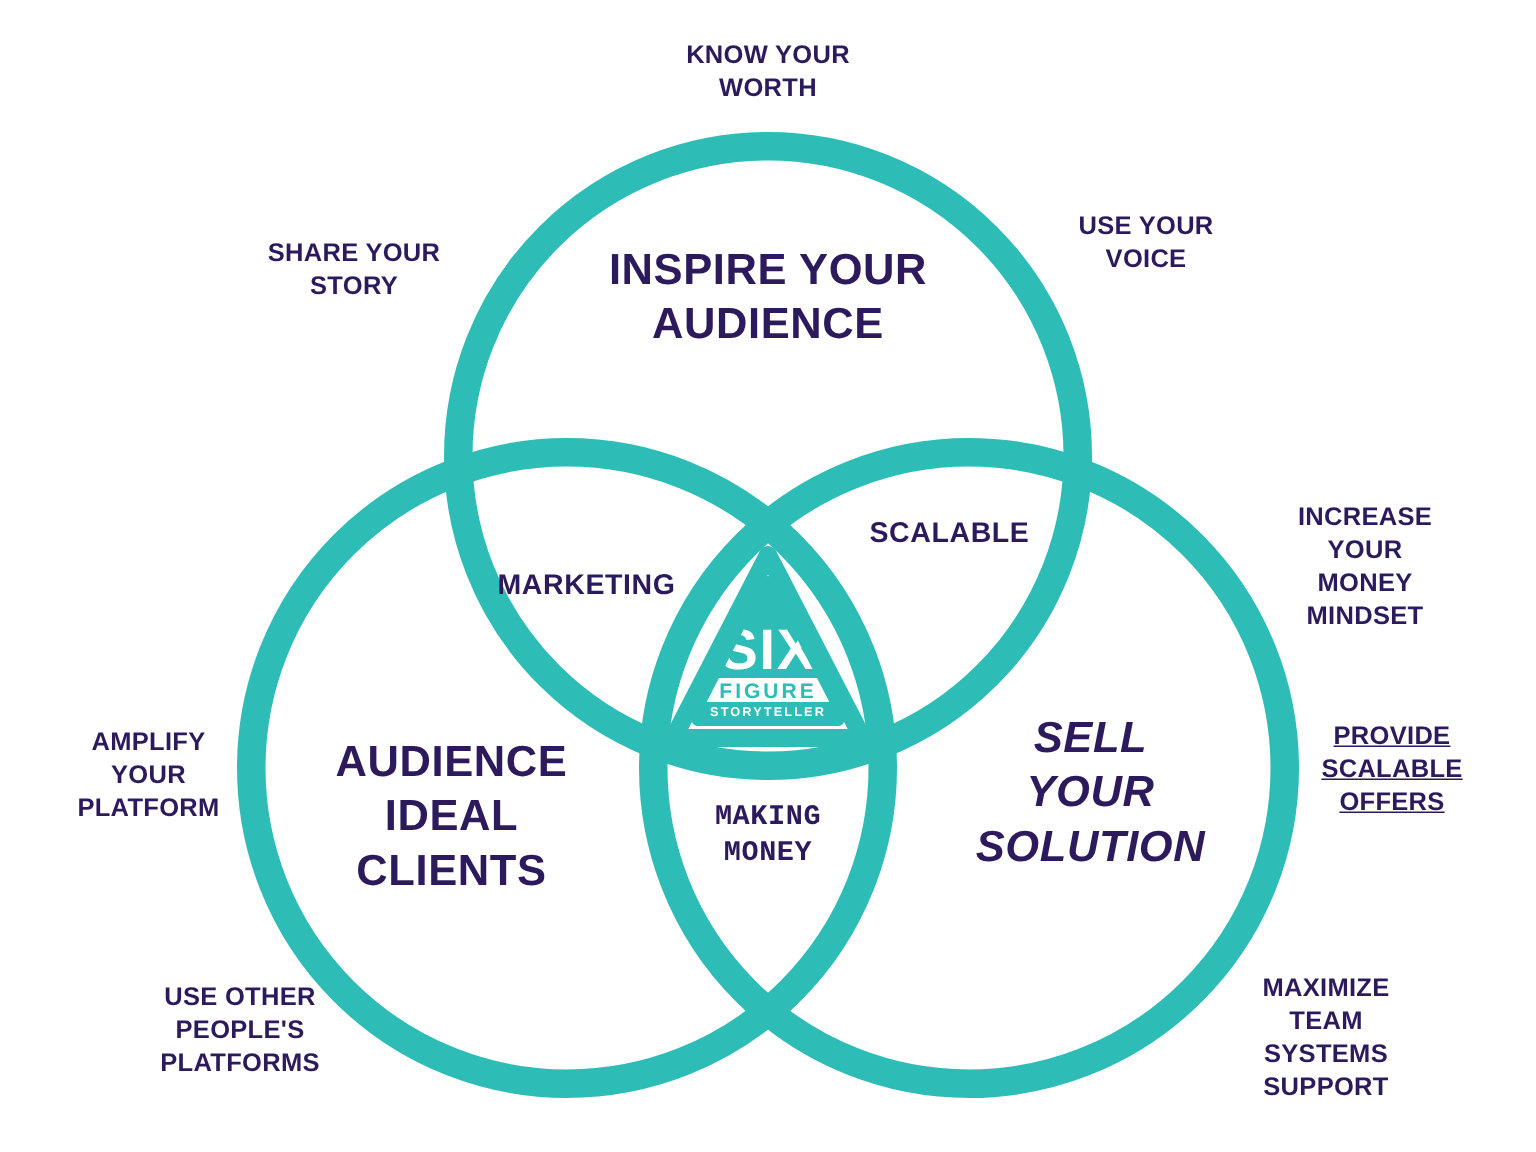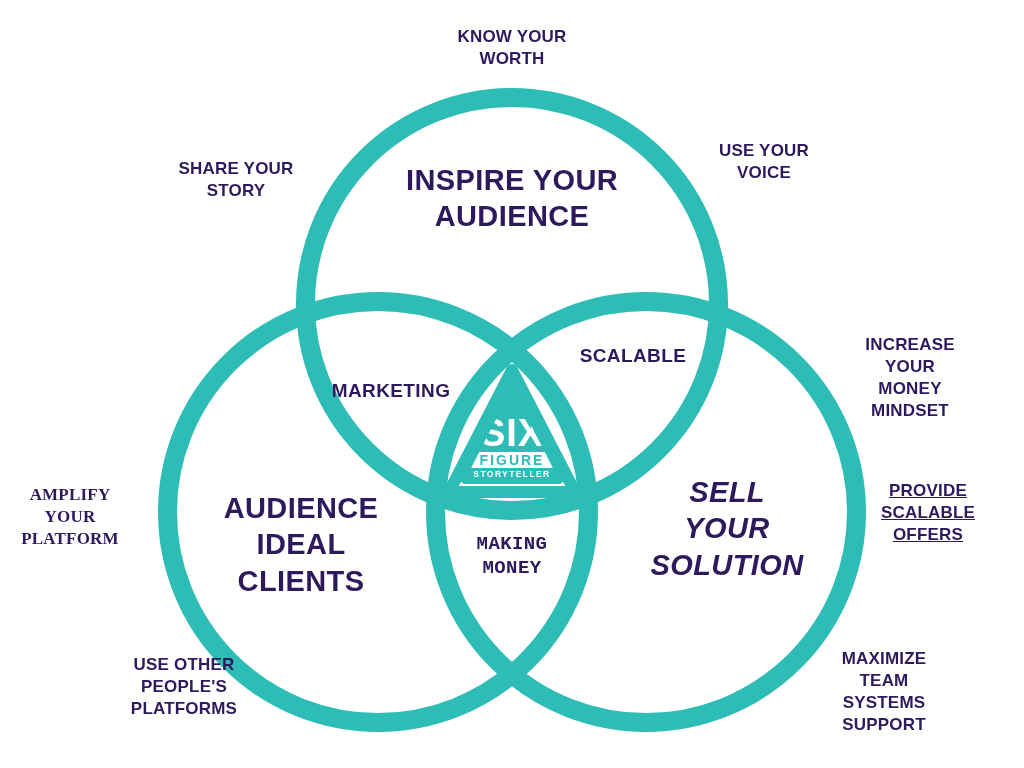--- a/index.html
+++ b/index.html
@@ -61,23 +61,23 @@
   #lbl-marketing    {left:391px;top:344px;margin-top:35px;}
   #lbl-messaging    {left:633px;top:344px;}
   #lbl-making-money {left:512px;top:533px;font-family:Liberation Mono, monospace;}
 
   
   #lbl-know     {left:512px;top:26px;}
   #lbl-share    {left:236px;top:158px;}
   #lbl-voice    {left:764px;top:140px;}
   #lbl-narrow   {left:121px;top:334px;}
   #lbl-increase {left:910px;top:334px;}
-  #lbl-amplify  {left:70px; top:484px;font-family:Liberation Serif, serif;}
+  #lbl-amplify  {left:99px; top:484px;}
   #lbl-provide  {left:928px;top:480px;text-decoration:underline;}
-  #lbl-useother {left:160px;top:654px;margin-left:24px;}
+  #lbl-useother {left:160px;top:654px;}
   #lbl-maximize {left:884px;top:648px;}
 
   
   #logo{
     position:absolute;
     left:437px;
     top:362px;
     width:150px;
     height:140px;
     z-index:6;

